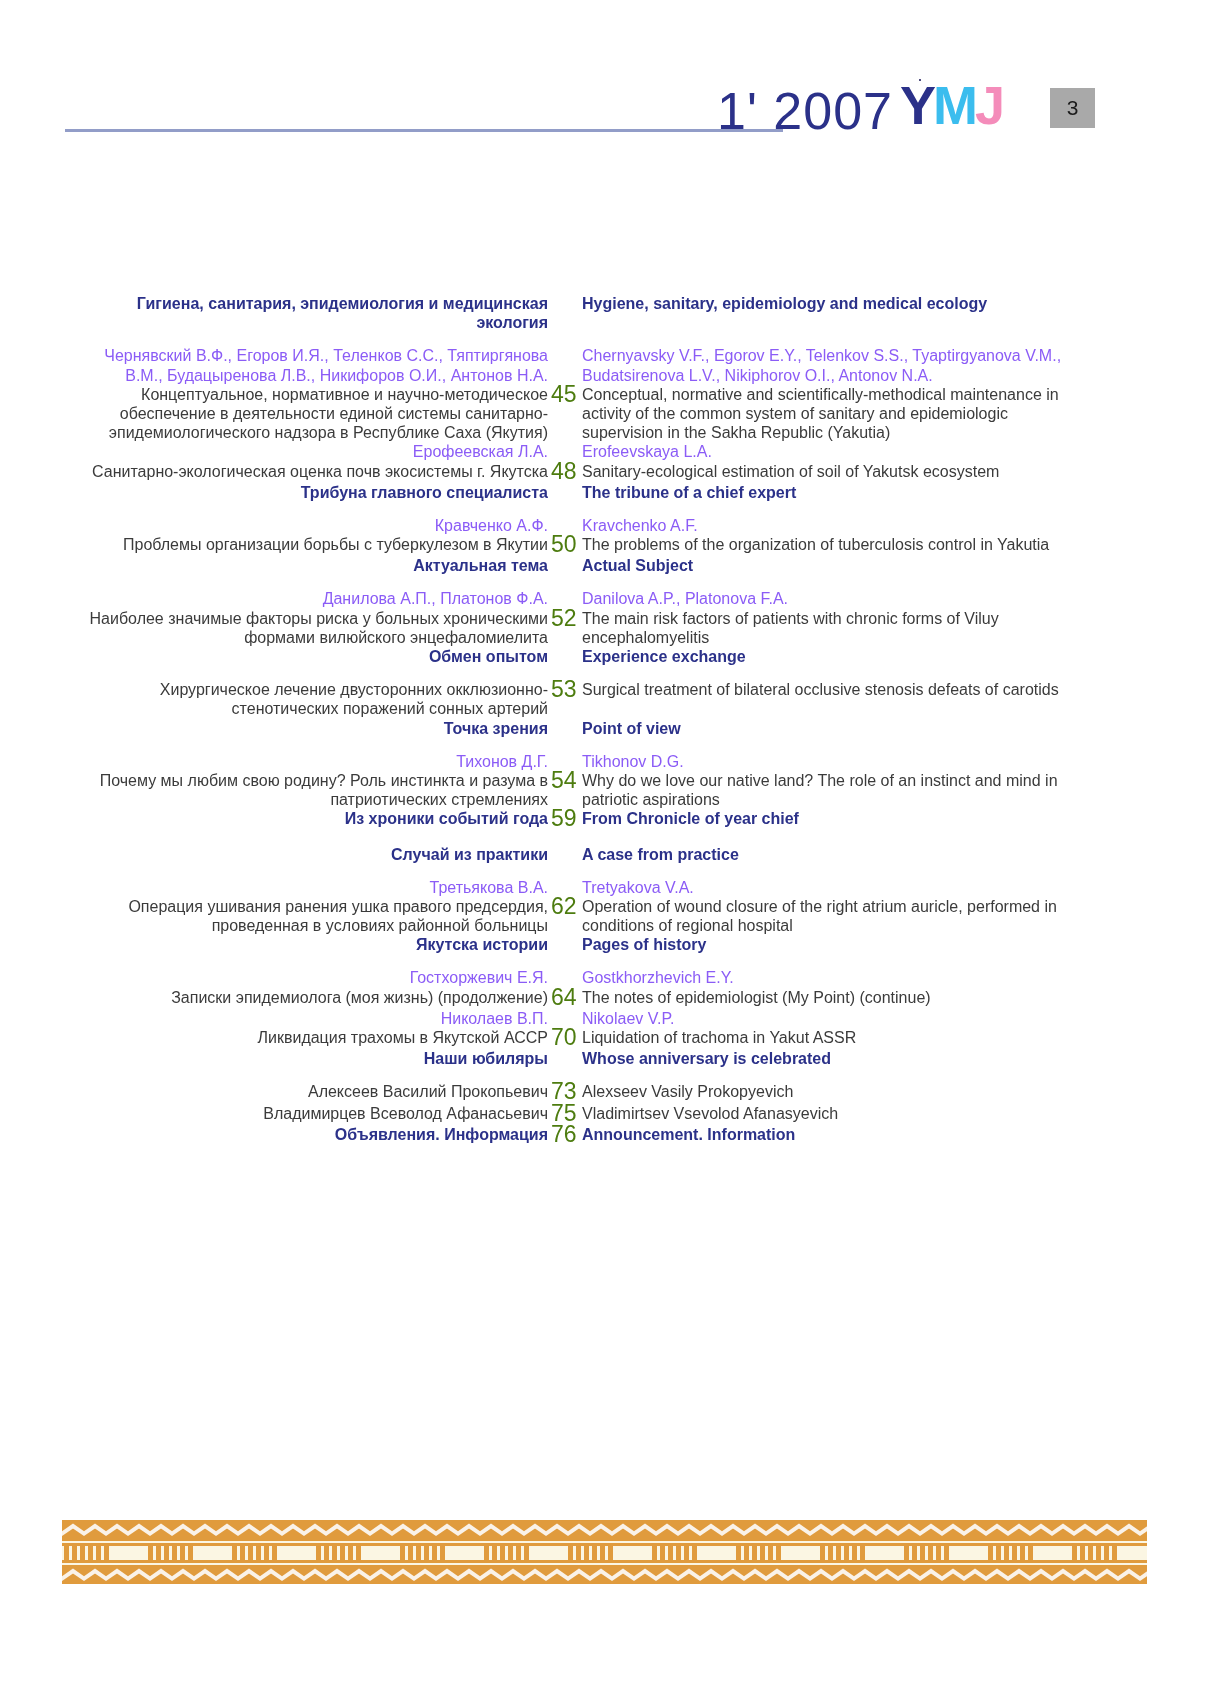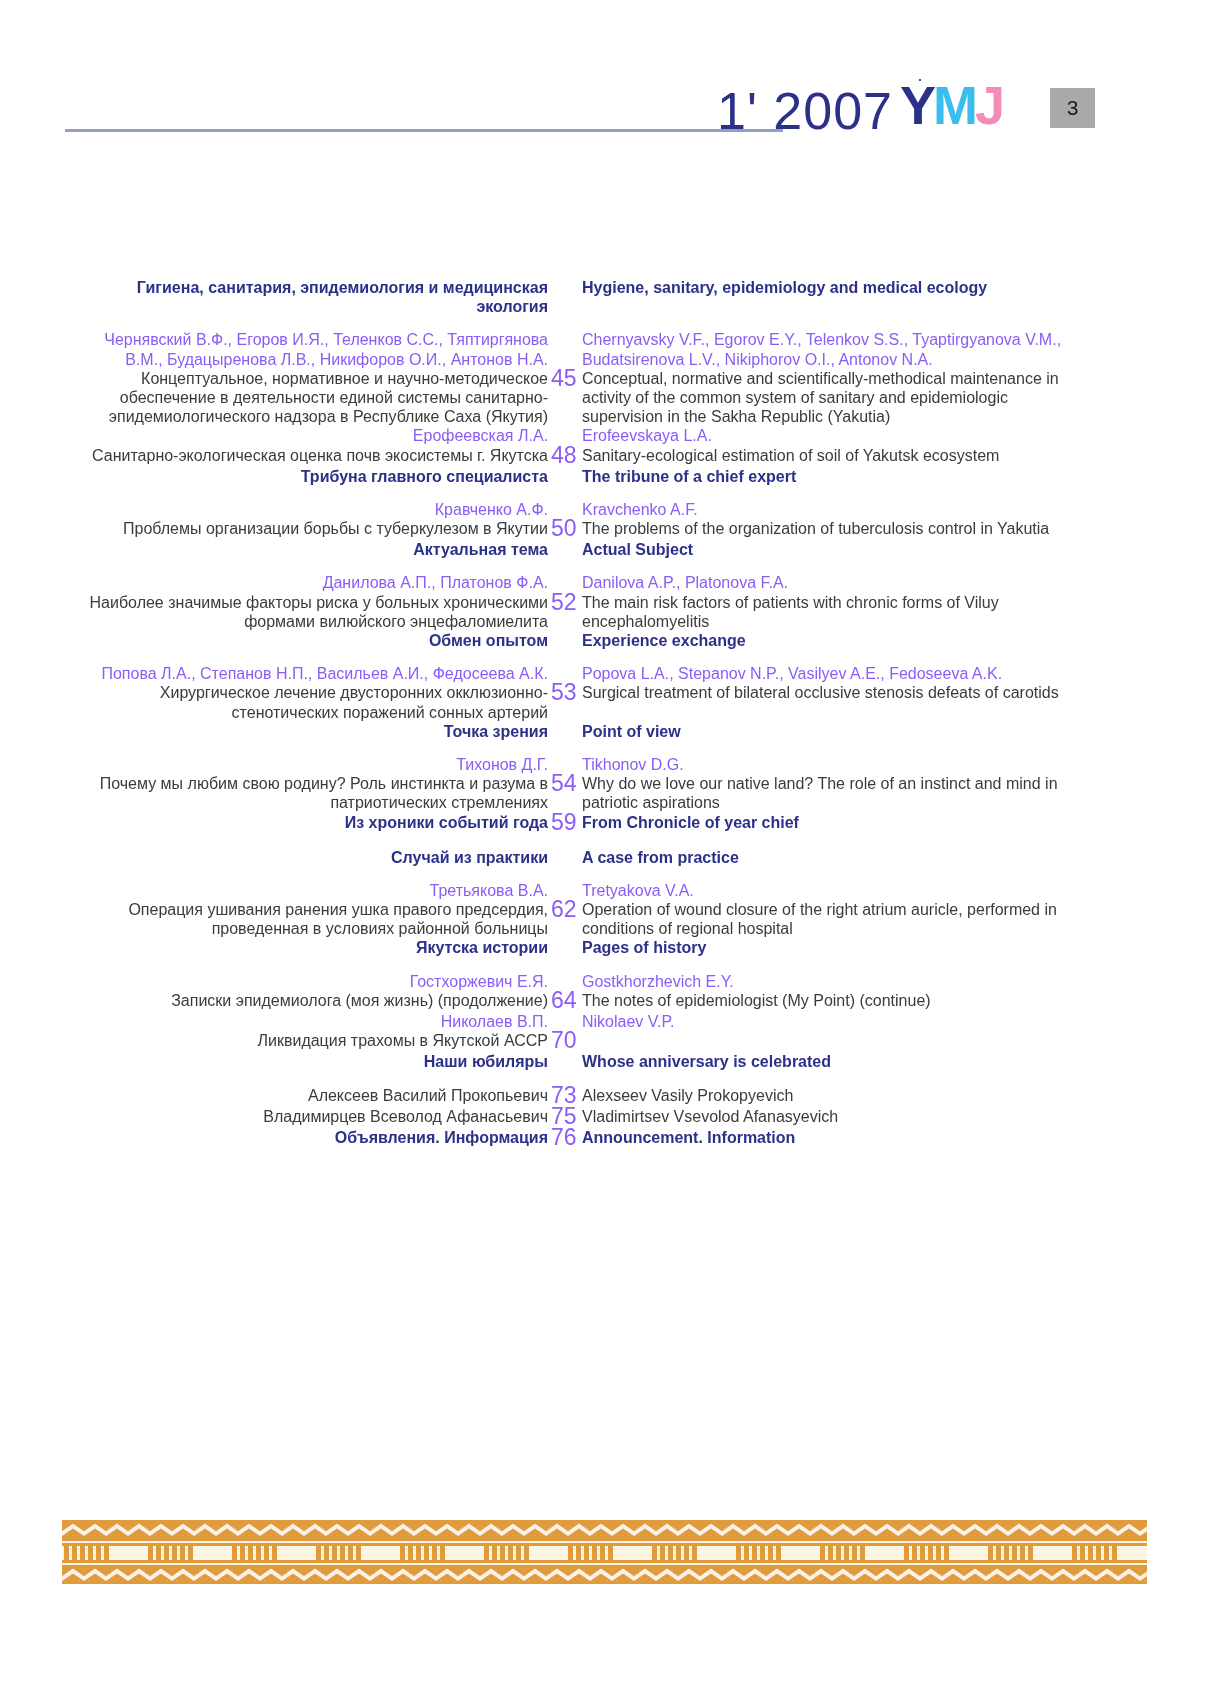--- a/index.html
+++ b/index.html
@@ -40,29 +40,29 @@
   
   .toc {
     position:absolute; left:75px; top:278px; width:1017px;
     font-size:16px; line-height:1.2;
   }
   .row { display:flex; align-items:flex-start; }
   .cell-ru { width:473px; text-align:right; }
   .cell-gutter { width:34px; box-sizing:border-box; padding-left:3px; }
   .cell-en { width:510px; text-align:left; }
   .row.heading { margin-bottom:14px; }
-  .row.heading:first-child { margin-top:0; }
+  .row.heading:first-child { margin-top:16px; }
   .row.heading .cell-ru, .row.heading .cell-en {
     font-weight:bold; color:#2b3189;
   }
   .row.authors .cell-ru, .row.authors .cell-en { color:#8b5cf6; }
   .row.title .cell-ru, .row.title .cell-en { color:#3b3b3b; }
   .pagenum {
     display:inline-block; font-size:23px; line-height:19px;
-    color:#8b5cf6; font-weight:normal; white-space:nowrap;
+    color:#4d7c0f; font-weight:normal; white-space:nowrap;
   }
   
   .ornament { position:absolute; left:62px; top:1520px; width:1085px; height:64px; }
 </style>
 </head>
 <body>
 
 <div class="header-rule"></div>
 <div class="issue">1' 2007</div>
 
@@ -143,25 +143,20 @@
   <div class="row title">
       <div class="cell-ru">Наиболее значимые факторы риска у больных хроническими формами вилюйского энцефаломиелита</div>
       <div class="cell-gutter"><span class="pagenum">52</span></div>
       <div class="cell-en">The main risk factors of patients with chronic forms of Viluy encephalomyelitis</div>
     </div>
   <div class="row heading">
       <div class="cell-ru">Обмен опытом</div>
       <div class="cell-gutter"><span class="pagenum"></span></div>
       <div class="cell-en">Experience exchange</div>
     </div>
-  <div class="row authors">
-      <div class="cell-ru">Попова Л.А., Степанов Н.П., Васильев А.И., Федосеева А.К.</div>
-      <div class="cell-gutter"><span class="pagenum"></span></div>
-      <div class="cell-en">Popova L.A., Stepanov N.P., Vasilyev A.E., Fedoseeva A.K.</div>
-    </div>
   <div class="row title">
       <div class="cell-ru">Хирургическое лечение двусторонних окклюзионно-стенотических поражений сонных артерий</div>
       <div class="cell-gutter"><span class="pagenum">53</span></div>
       <div class="cell-en">Surgical treatment of bilateral occlusive stenosis defeats of carotids</div>
     </div>
   <div class="row heading">
       <div class="cell-ru">Точка зрения</div>
       <div class="cell-gutter"><span class="pagenum"></span></div>
       <div class="cell-en">Point of view</div>
     </div>
@@ -211,20 +206,21 @@
       <div class="cell-en">The notes of epidemiologist (My Point) (continue)</div>
     </div>
   <div class="row authors">
       <div class="cell-ru">Николаев В.П.</div>
       <div class="cell-gutter"><span class="pagenum"></span></div>
       <div class="cell-en">Nikolaev V.P.</div>
     </div>
   <div class="row title">
       <div class="cell-ru">Ликвидация трахомы в Якутской АССР</div>
       <div class="cell-gutter"><span class="pagenum">70</span></div>
+      <div class="cell-en">Liquidation of trachoma in Yakut ASSR</div>
     </div>
   <div class="row heading">
       <div class="cell-ru">Наши юбиляры</div>
       <div class="cell-gutter"><span class="pagenum"></span></div>
       <div class="cell-en">Whose anniversary is celebrated</div>
     </div>
   <div class="row title">
       <div class="cell-ru">Алексеев Василий Прокопьевич</div>
       <div class="cell-gutter"><span class="pagenum">73</span></div>
       <div class="cell-en">Alexseev Vasily Prokopyevich</div>

